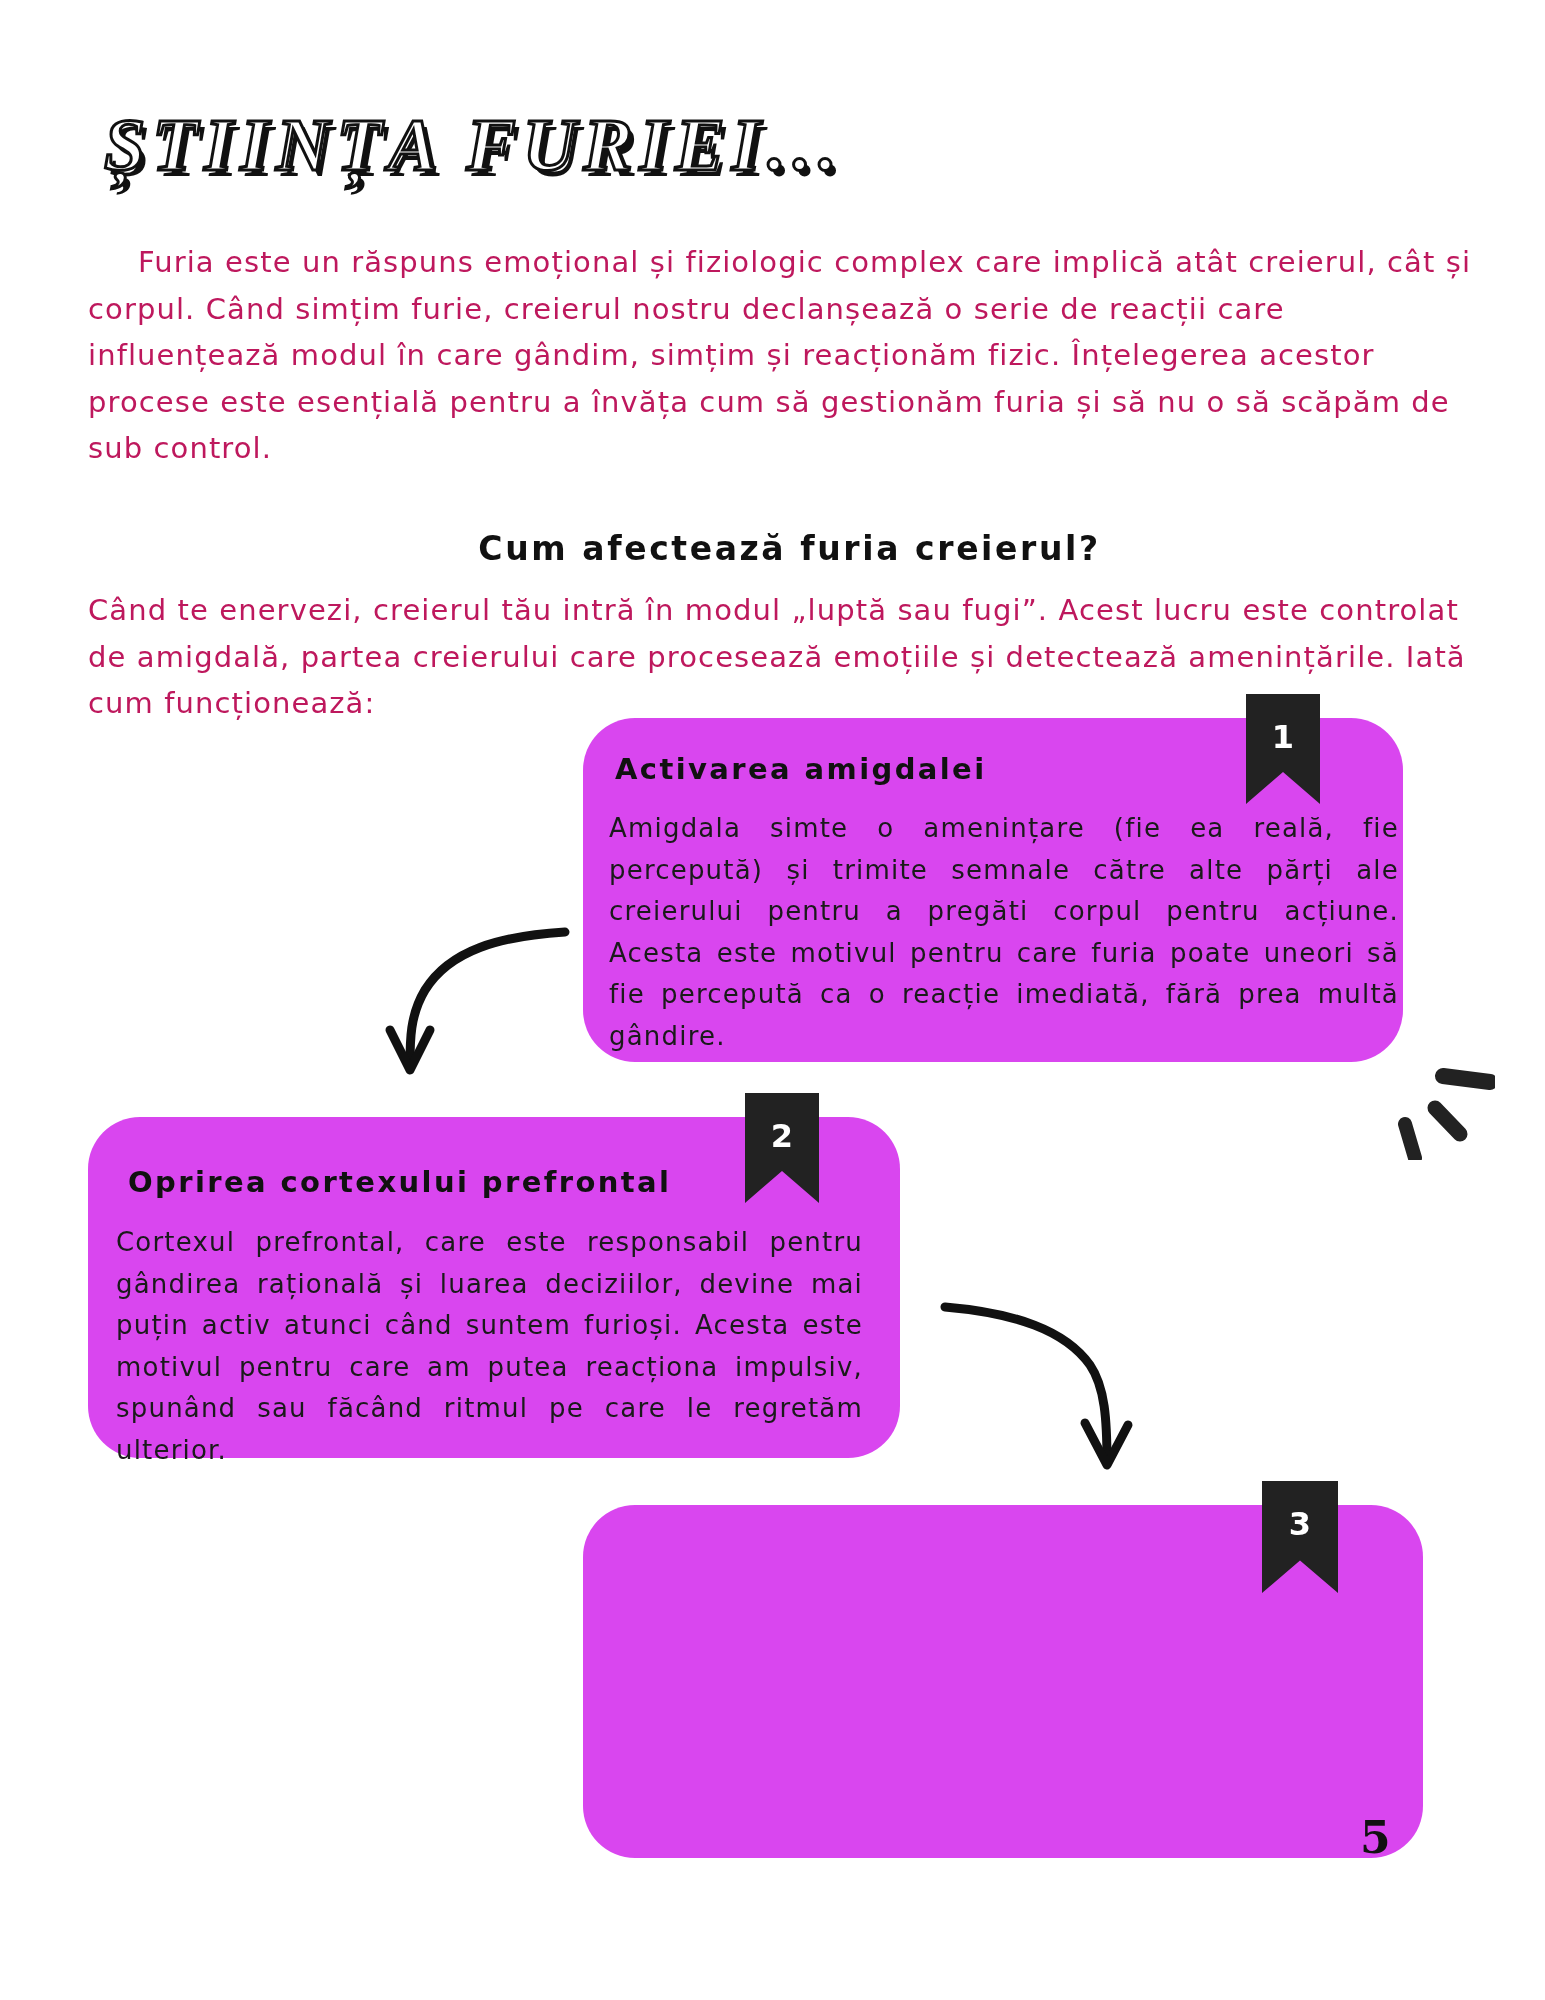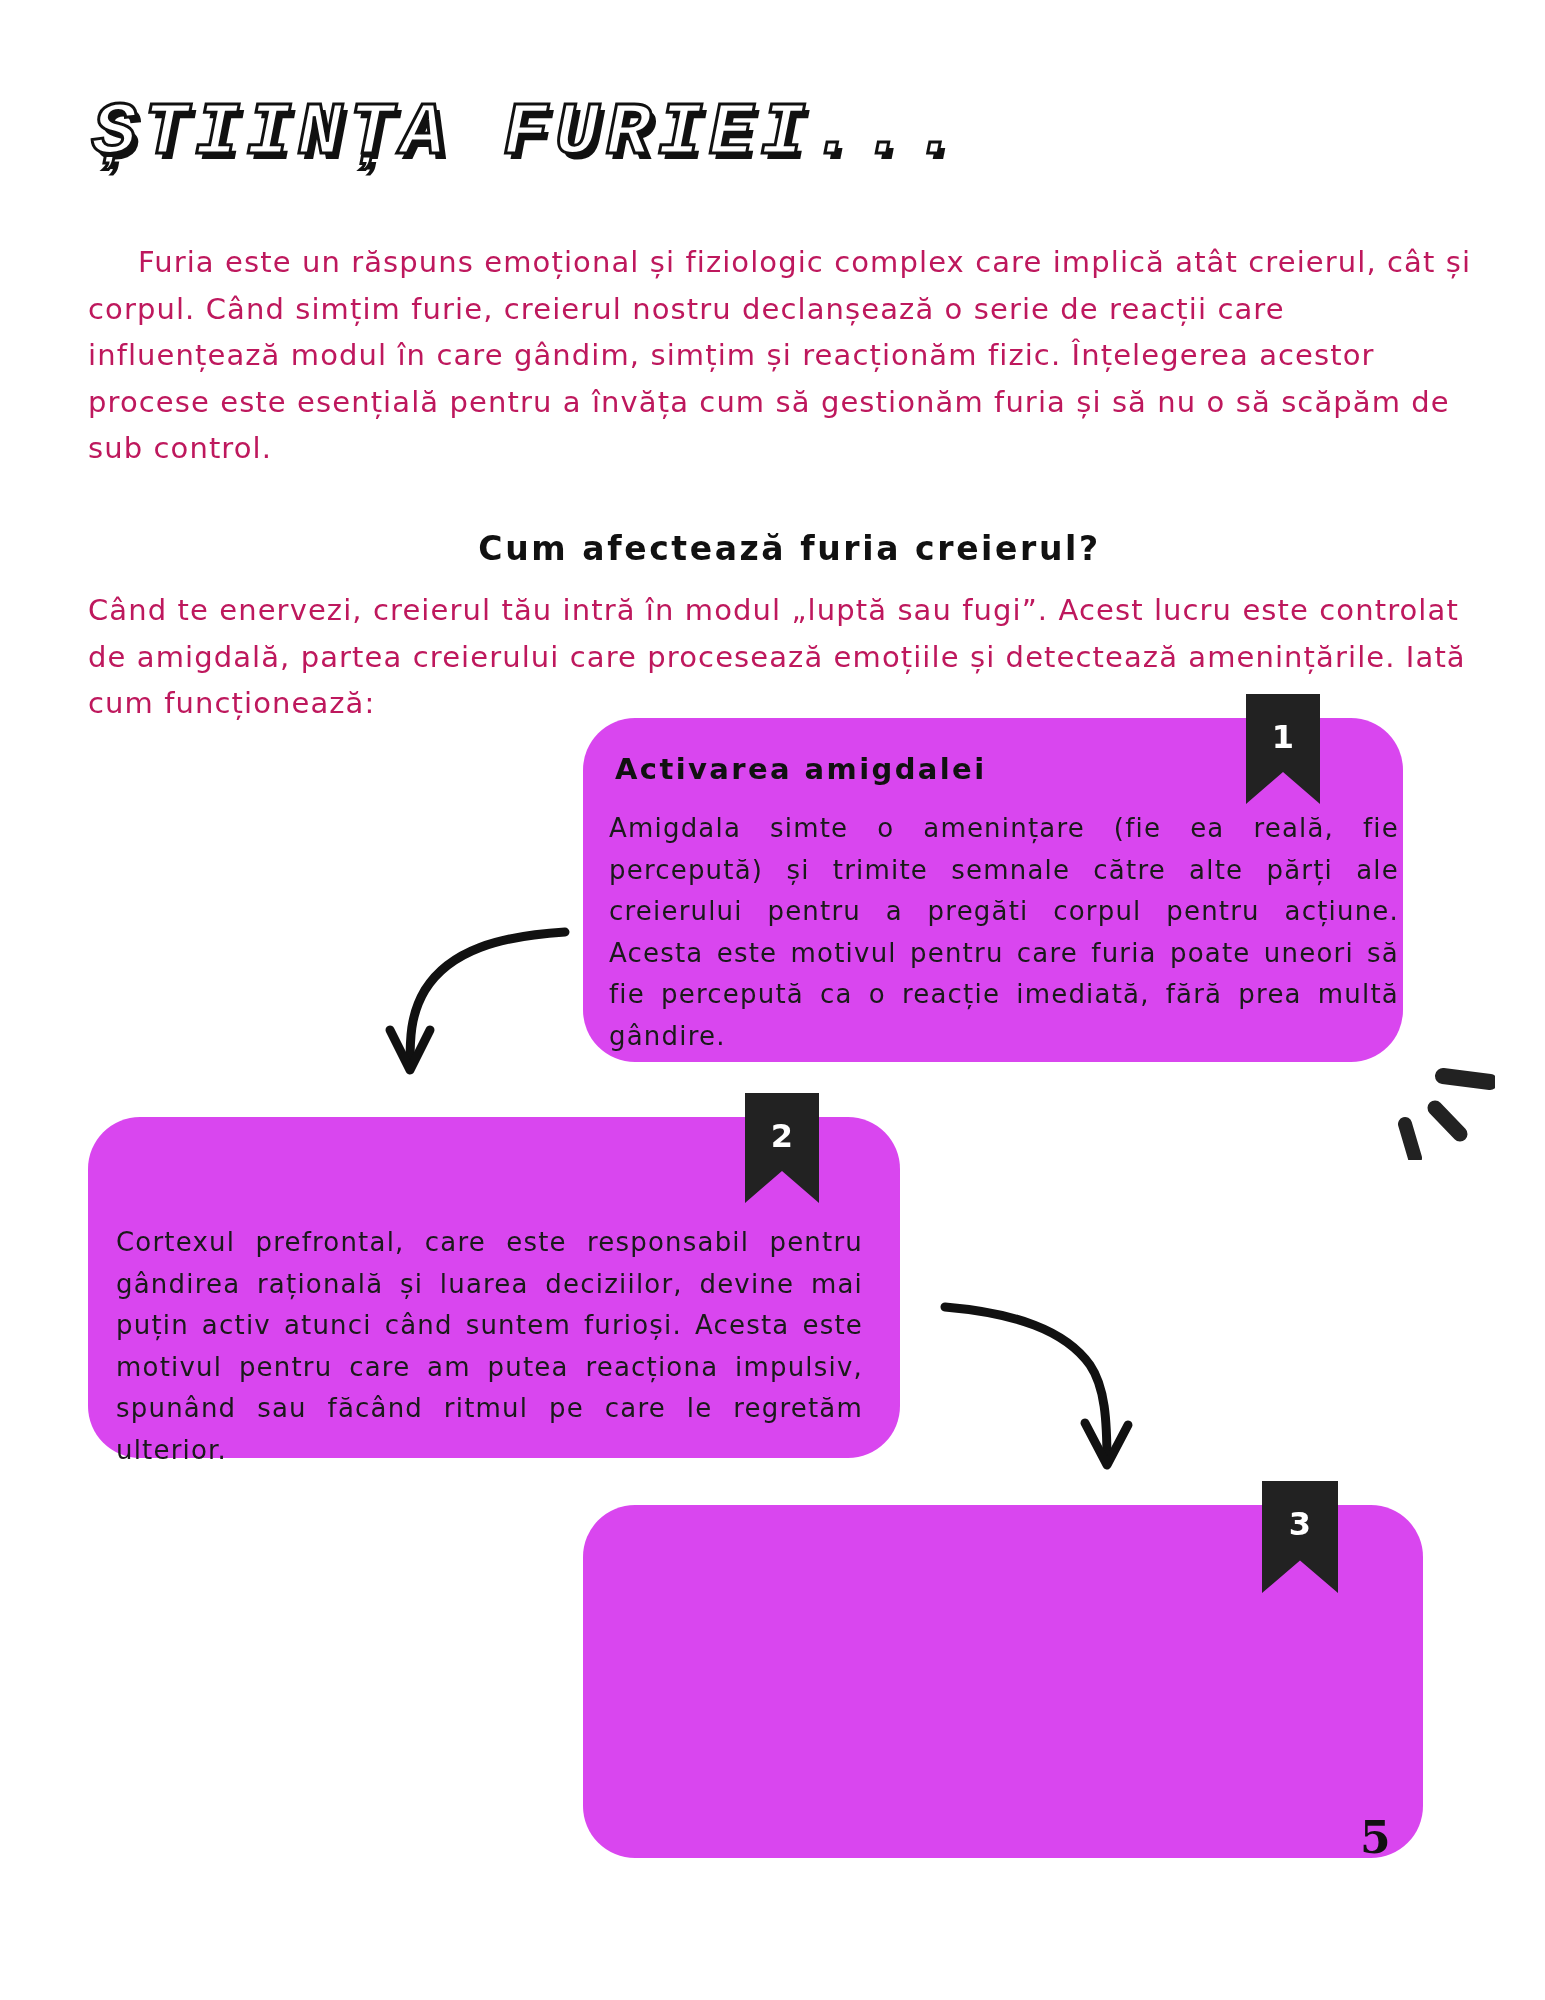--- a/index.html
+++ b/index.html
@@ -1,21 +1,21 @@
 <!DOCTYPE html>
 <html><head>
   <meta charset="utf-8">
   <style>
     html, body { margin: 0; padding: 0; background: #ffffff; }
     body { width: 1545px; height: 2000px; position: relative; overflow: hidden; color: #111111; font-family: "DejaVu Sans", sans-serif; }
     .abs { position: absolute; }
 
     .title {
-      left: 92px; top: 96px; margin: 0;
-      font-family: Liberation Mono, monospace; font-weight: bold; font-style: italic;
+      left: 92px; top: 96px; margin: 12px;
+      font-family: Liberation Serif, serif; font-weight: bold; font-style: italic;
       font-size: 74px; letter-spacing: 7px; color: #ffffff;
       -webkit-text-stroke: 3px #111111;
       text-shadow: 5px 6px 0 #111111;
       white-space: nowrap; line-height: 1;
     }
 
     .para {
       left: 88px; width: 1385px; margin: 0;
       font-size: 29px; line-height: 46.5px; letter-spacing: 1.1px; color: #be185d;
     }
@@ -96,20 +96,21 @@
 
 <div class="abs sparks">
   <svg viewBox="0 0 130 130" width="130" height="130">
     <path d="M78,46 L125,52" stroke="#222" stroke-width="16" stroke-linecap="round"></path>
     <path d="M70,78 L95,104" stroke="#222" stroke-width="15" stroke-linecap="round"></path>
     <path d="M40,94 L50,128" stroke="#222" stroke-width="14" stroke-linecap="round"></path>
   </svg>
 </div>
 
 <div class="abs card c2">
+  <h3 class="card-title">Oprirea cortexului prefrontal</h3>
   <p class="card-text">Cortexul prefrontal, care este responsabil pentru gândirea rațională și luarea deciziilor, devine mai puțin activ atunci când suntem furioși. Acesta este motivul pentru care am putea reacționa impulsiv, spunând sau făcând ritmul pe care le regretăm ulterior.</p>
 </div>
 <div class="ribbon r2">
   <svg viewBox="0 0 74 110" preserveAspectRatio="none">
     <polygon points="0,0 74,0 74,110 37,78 0,110" fill="#222222"></polygon>
   </svg>
   <span class="ribbon-num">2</span>
 </div>
 
 <div class="arrow a2">

